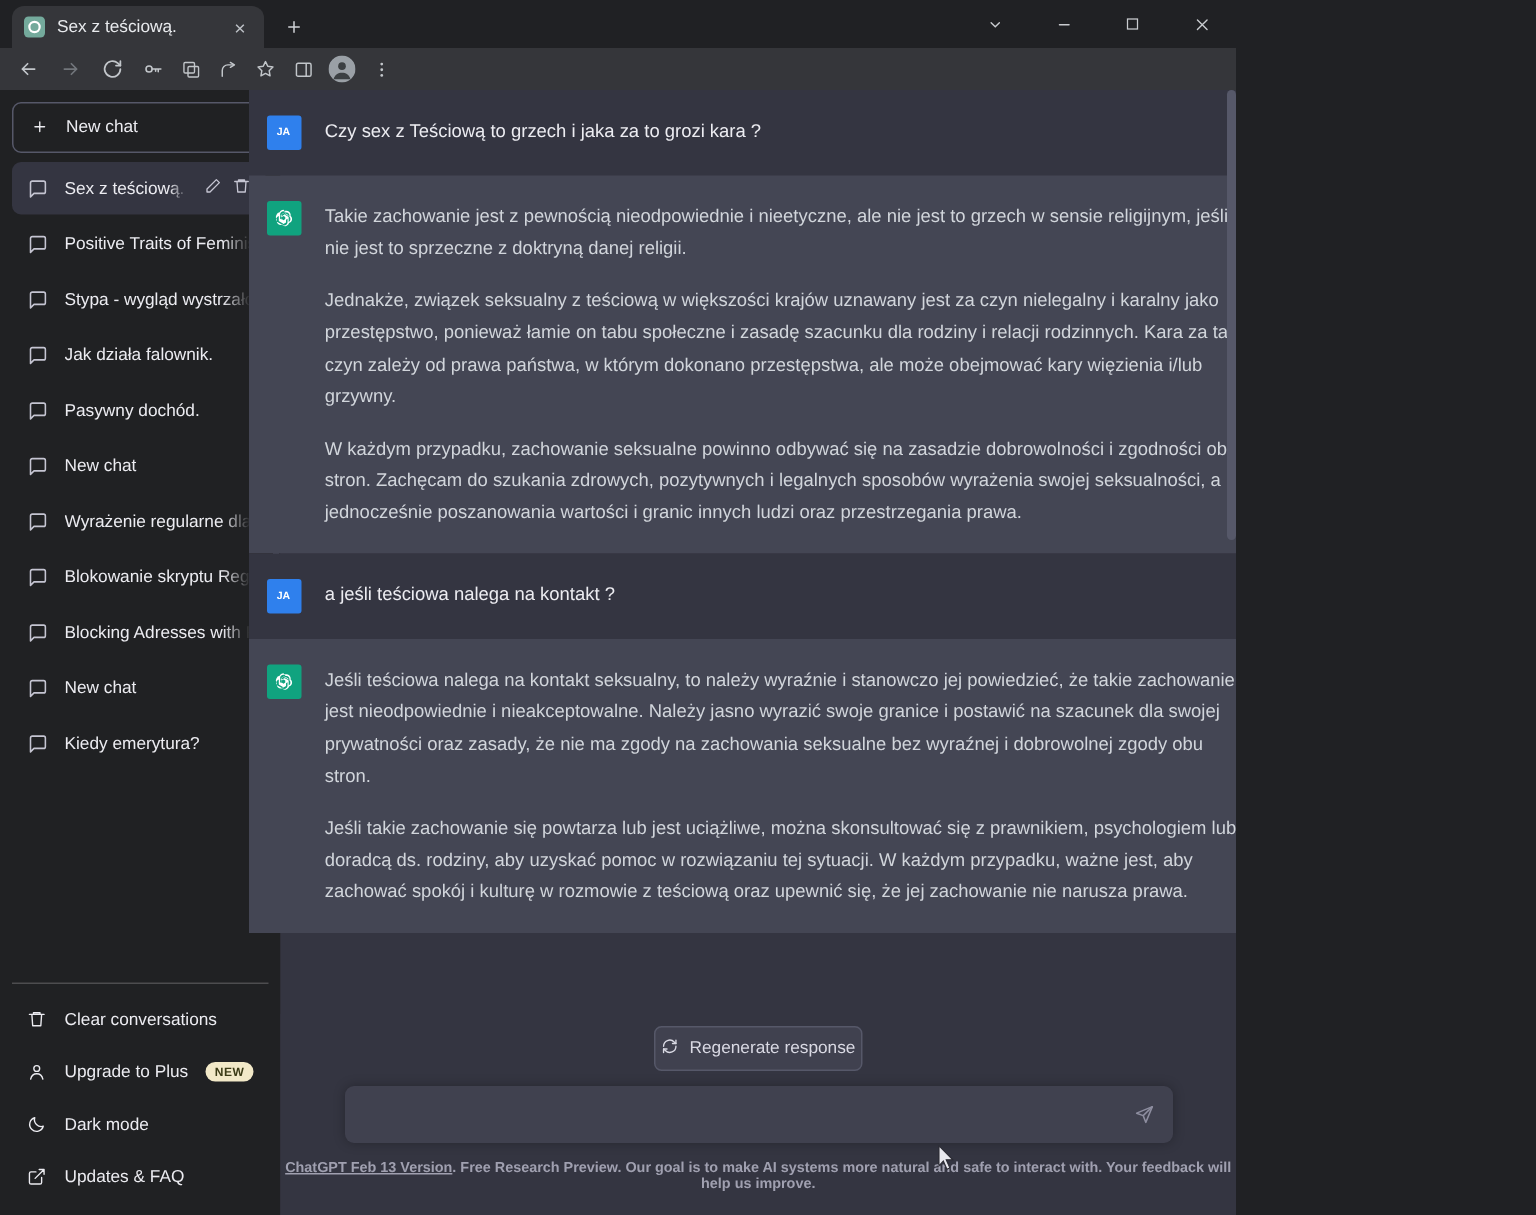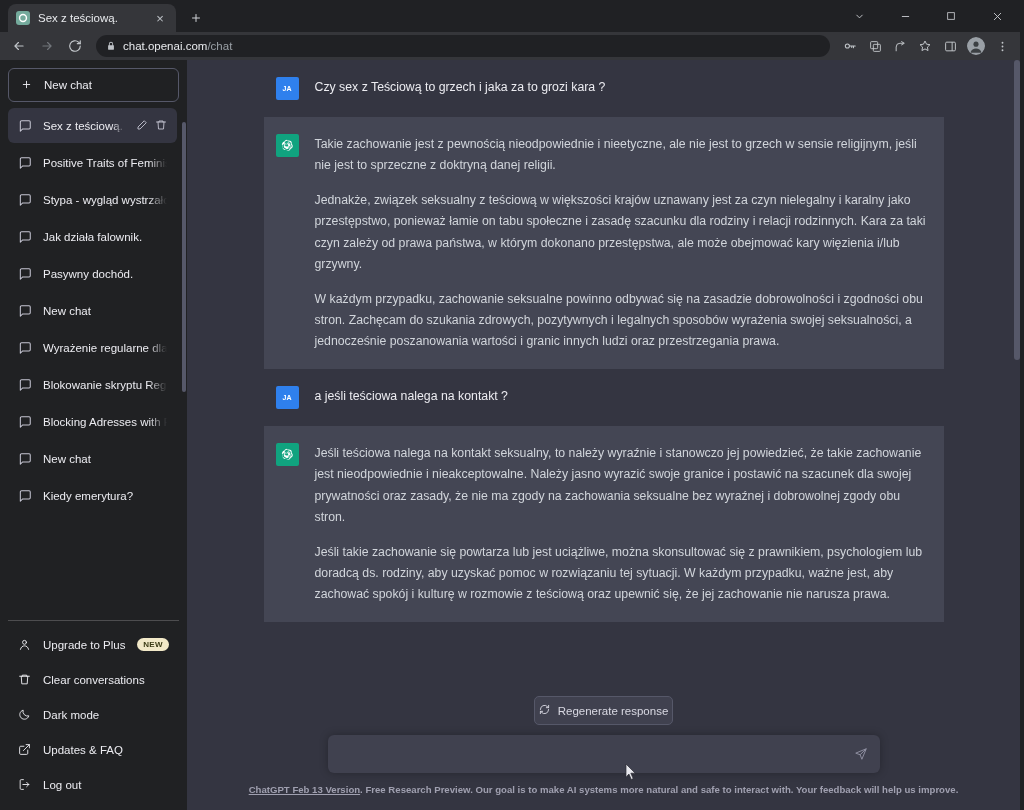--- a/index.html
+++ b/index.html
@@ -4,21 +4,21 @@
 <style>
   * { box-sizing: border-box; margin: 0; padding: 0; }
   html, body {
     width: 1024px; height: 810px;
     overflow: hidden;
     background: #202124;
     font-family: "Liberation Sans", sans-serif;
   }
 
   
-  .browser { width: 1020px; height: 810px; display: flex; flex-direction: column; background:#202124; }
+  .browser { width: 824px; height: 810px; display: flex; flex-direction: column; background:#202124; }
 
   .titlebar {
     height: 32px; background:#202124; display:flex; align-items:flex-end; position:relative;
   }
   .tabstrip { display:flex; align-items:flex-end; height:32px; padding-left:8px; flex:1; }
   .tab {
     display:flex; align-items:center; gap:8px;
     height:28px; width:168px; padding:0 8px;
     background:#35363a; border-radius:8px 8px 0 0;
     font-size:11.5px; color:#e8eaed; position:relative;
@@ -240,28 +240,20 @@
           <path d="M5 12h14M13 6l6 6-6 6"></path>
         </svg>
     </div>
     <div class="navbtn">
       <svg width="14" height="14" viewBox="0 0 24 24" fill="none" stroke="currentColor" stroke-width="2" stroke-linecap="round" stroke-linejoin="round">
           <path d="M21 12a9 9 0 11-3-6.7L21 8"></path>
           <path d="M21 3v5h-5"></path>
         </svg>
     </div>
 
-    <div class="omnibox">
-      <span class="lock">
-        <svg width="10" height="10" viewBox="0 0 24 24" fill="currentColor">
-            <path d="M12 2a5 5 0 00-5 5v3H6a1 1 0 00-1 1v9a1 1 0 001 1h12a1 1 0 001-1v-9a1 1 0 00-1-1h-1V7a5 5 0 00-5-5zm0 2a3 3 0 013 3v3H9V7a3 3 0 013-3z"></path>
-          </svg>
-      </span>
-      <span><span class="url-host">chat.openai.com</span><span class="url-path">/chat</span></span>
-    </div>
 
     <div class="toolbar-icons">
       <div class="tbicon">
         <svg width="14" height="14" viewBox="0 0 24 24" fill="none" stroke="currentColor" stroke-width="1.8" stroke-linecap="round">
             <circle cx="7.5" cy="12" r="3.5"></circle>
             <path d="M11 12h10M18 12v3M15 12v2.5"></path>
           </svg>
       </div>
       <div class="tbicon">
         <svg width="13" height="13" viewBox="0 0 24 24" fill="none" stroke="currentColor" stroke-width="1.7">
@@ -414,61 +406,52 @@
               </svg>
             </span>
             <span class="label">Kiedy emerytura?</span>
           </div>
         </div>
 
       <div class="sidebar-bottom">
 
       <div class="sb-item">
             <span class="ic">
+              <svg width="13" height="13" viewBox="0 0 24 24" fill="none" stroke="currentColor" stroke-width="1.7" stroke-linecap="round" stroke-linejoin="round">
+                <path d="M3 6h18M8 6V4h8v2M6 6l1 14h10l1-14"></path>
+              </svg>
+            </span>
+            <span>Clear conversations</span>
+          </div>
+          <div class="sb-item">
+            <span class="ic">
               <svg width="13" height="13" viewBox="0 0 24 24" fill="none" stroke="currentColor" stroke-width="1.7" stroke-linecap="round">
                 <circle cx="12" cy="8" r="3.6"></circle>
                 <path d="M4.5 21c1-4.5 4.2-6.5 7.5-6.5s6.5 2 7.5 6.5"></path>
               </svg>
             </span>
             <span>Upgrade to Plus</span>
             <span class="badge-new">NEW</span>
           </div>
           <div class="sb-item">
             <span class="ic">
-              <svg width="13" height="13" viewBox="0 0 24 24" fill="none" stroke="currentColor" stroke-width="1.7" stroke-linecap="round" stroke-linejoin="round">
-                <path d="M3 6h18M8 6V4h8v2M6 6l1 14h10l1-14"></path>
-              </svg>
-            </span>
-            <span>Clear conversations</span>
-          </div>
-          <div class="sb-item">
-            <span class="ic">
               <svg width="13" height="13" viewBox="0 0 24 24" fill="none" stroke="currentColor" stroke-width="1.7" stroke-linejoin="round">
                 <path d="M20 14.5A8.5 8.5 0 019.5 4 8.5 8.5 0 1020 14.5z"></path>
               </svg>
             </span>
             <span>Dark mode</span>
           </div>
           <div class="sb-item">
             <span class="ic">
               <svg width="13" height="13" viewBox="0 0 24 24" fill="none" stroke="currentColor" stroke-width="1.7" stroke-linecap="round" stroke-linejoin="round">
                 <path d="M18 13v6a2 2 0 01-2 2H5a2 2 0 01-2-2V8a2 2 0 012-2h6"></path>
                 <path d="M15 3h6v6M10 14L21 3"></path>
               </svg>
             </span>
             <span>Updates &amp; FAQ</span>
-          </div>
-          <div class="sb-item">
-            <span class="ic">
-              <svg width="13" height="13" viewBox="0 0 24 24" fill="none" stroke="currentColor" stroke-width="1.7" stroke-linecap="round" stroke-linejoin="round">
-                <path d="M10 3H6a2 2 0 00-2 2v14a2 2 0 002 2h4"></path>
-                <path d="M16 16l4-4-4-4M20 12H9"></path>
-              </svg>
-            </span>
-            <span>Log out</span>
           </div>
         </div>
 
       <div class="sidebar-scroll"></div>
     </div>
 
     <div class="main">
       <div class="thread">
 
       <div class="msg user">

